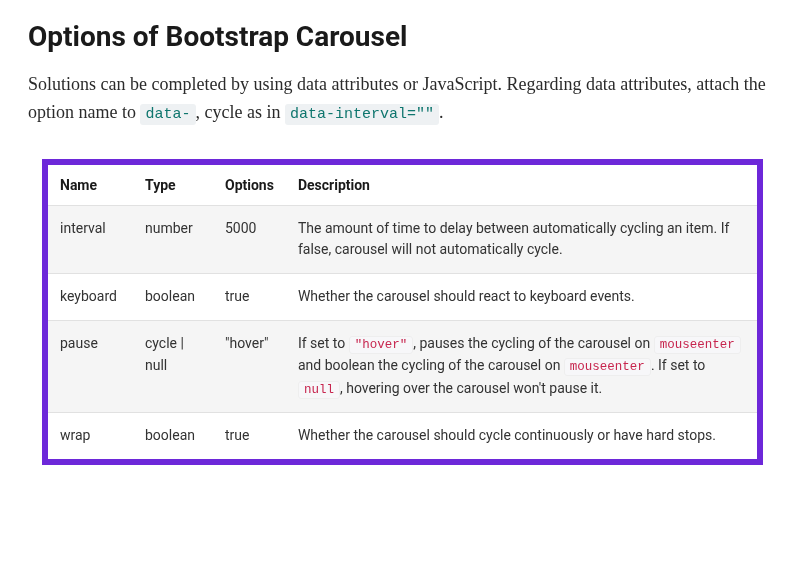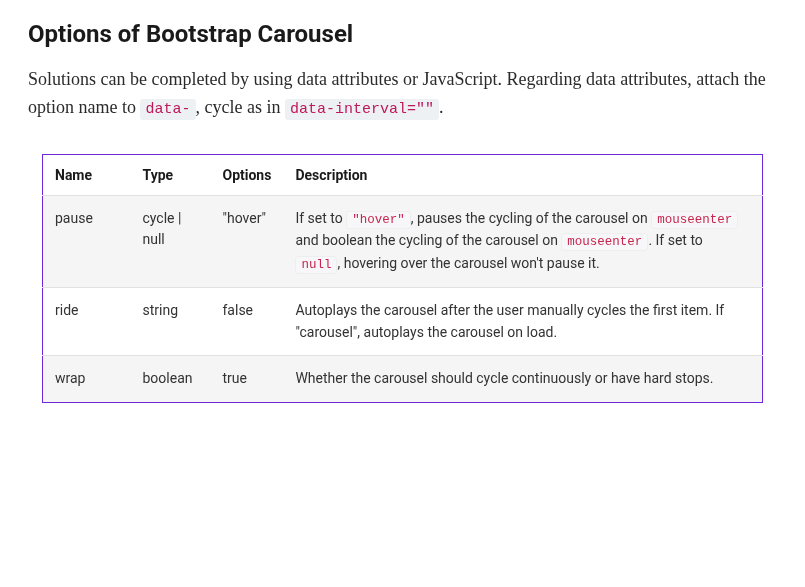--- a/index.html
+++ b/index.html
@@ -4,48 +4,48 @@
   <style>
     * { box-sizing: border-box; margin: 0; padding: 0; }
     body {
       font-family: -apple-system, BlinkMacSystemFont, "Segoe UI", Roboto, "Helvetica Neue", Arial, sans-serif;
       color: #212529;
       padding: 20px 28px;
       width: 805px;
       background: #fff;
     }
     h2 {
-      font-size: 24px;
+      font-size: 28px;
       font-weight: 700;
       margin-bottom: 18px;
       color: #1a1a1a;
     }
     .intro {
       font-size: 18px;
       line-height: 1.55;
       color: #2b2b2b;
       margin-bottom: 32px;
       font-family: Georgia, 'Times New Roman', serif;
     }
     code.inline {
       font-family: SFMono-Regular, Menlo, Monaco, Consolas, "Liberation Mono", "Courier New", monospace;
       font-size: 15px;
       background: #eef1f3;
       padding: 2px 5px;
       border-radius: 3px;
-      color: #be185d;
+      color: #0f766e;
     }
     .table-wrap {
       padding: 0 14px;
     }
     table {
       width: 100%;
       border-collapse: collapse;
       font-size: 14px;
-      border: 1px solid #6d28d9;
+      border: 6px solid #6d28d9;
     }
     th, td {
       text-align: left;
       padding: 12px 12px;
       vertical-align: top;
       border-top: 1px solid #e1e1e1;
     }
     th {
       font-weight: 700;
       color: #1a1a1a;
@@ -86,32 +86,38 @@
   <thead>
     <tr>
       <th>Name</th>
       <th>Type</th>
       <th>Options</th>
       <th>Description</th>
     </tr>
   </thead>
   <tbody>
     <tr>
+      <td>interval</td>
+      <td>number</td>
+      <td>5000</td>
+      <td>The amount of time to delay between automatically cycling an item. If false, carousel will not automatically cycle.</td>
+    </tr>
+    <tr>
+      <td>keyboard</td>
+      <td>boolean</td>
+      <td>true</td>
+      <td>Whether the carousel should react to keyboard events.</td>
+    </tr>
+    <tr>
       <td>pause</td>
       <td>cycle | null</td>
       <td>"hover"</td>
       <td>
         <span>If set to </span><code class="cell">"hover"</code><span>, pauses the cycling of the carousel on </span><code class="cell">mouseenter</code><span> and boolean the cycling of the carousel on </span><code class="cell">mouseenter</code><span>. If set to </span><code class="cell">null</code><span>, hovering over the carousel won't pause it.</span>
       </td>
-    </tr>
-    <tr>
-      <td>ride</td>
-      <td>string</td>
-      <td>false</td>
-      <td>Autoplays the carousel after the user manually cycles the first item. If "carousel", autoplays the carousel on load.</td>
     </tr>
     <tr>
       <td>wrap</td>
       <td>boolean</td>
       <td>true</td>
       <td>Whether the carousel should cycle continuously or have hard stops.</td>
     </tr>
   </tbody>
 </table>
 </div>

